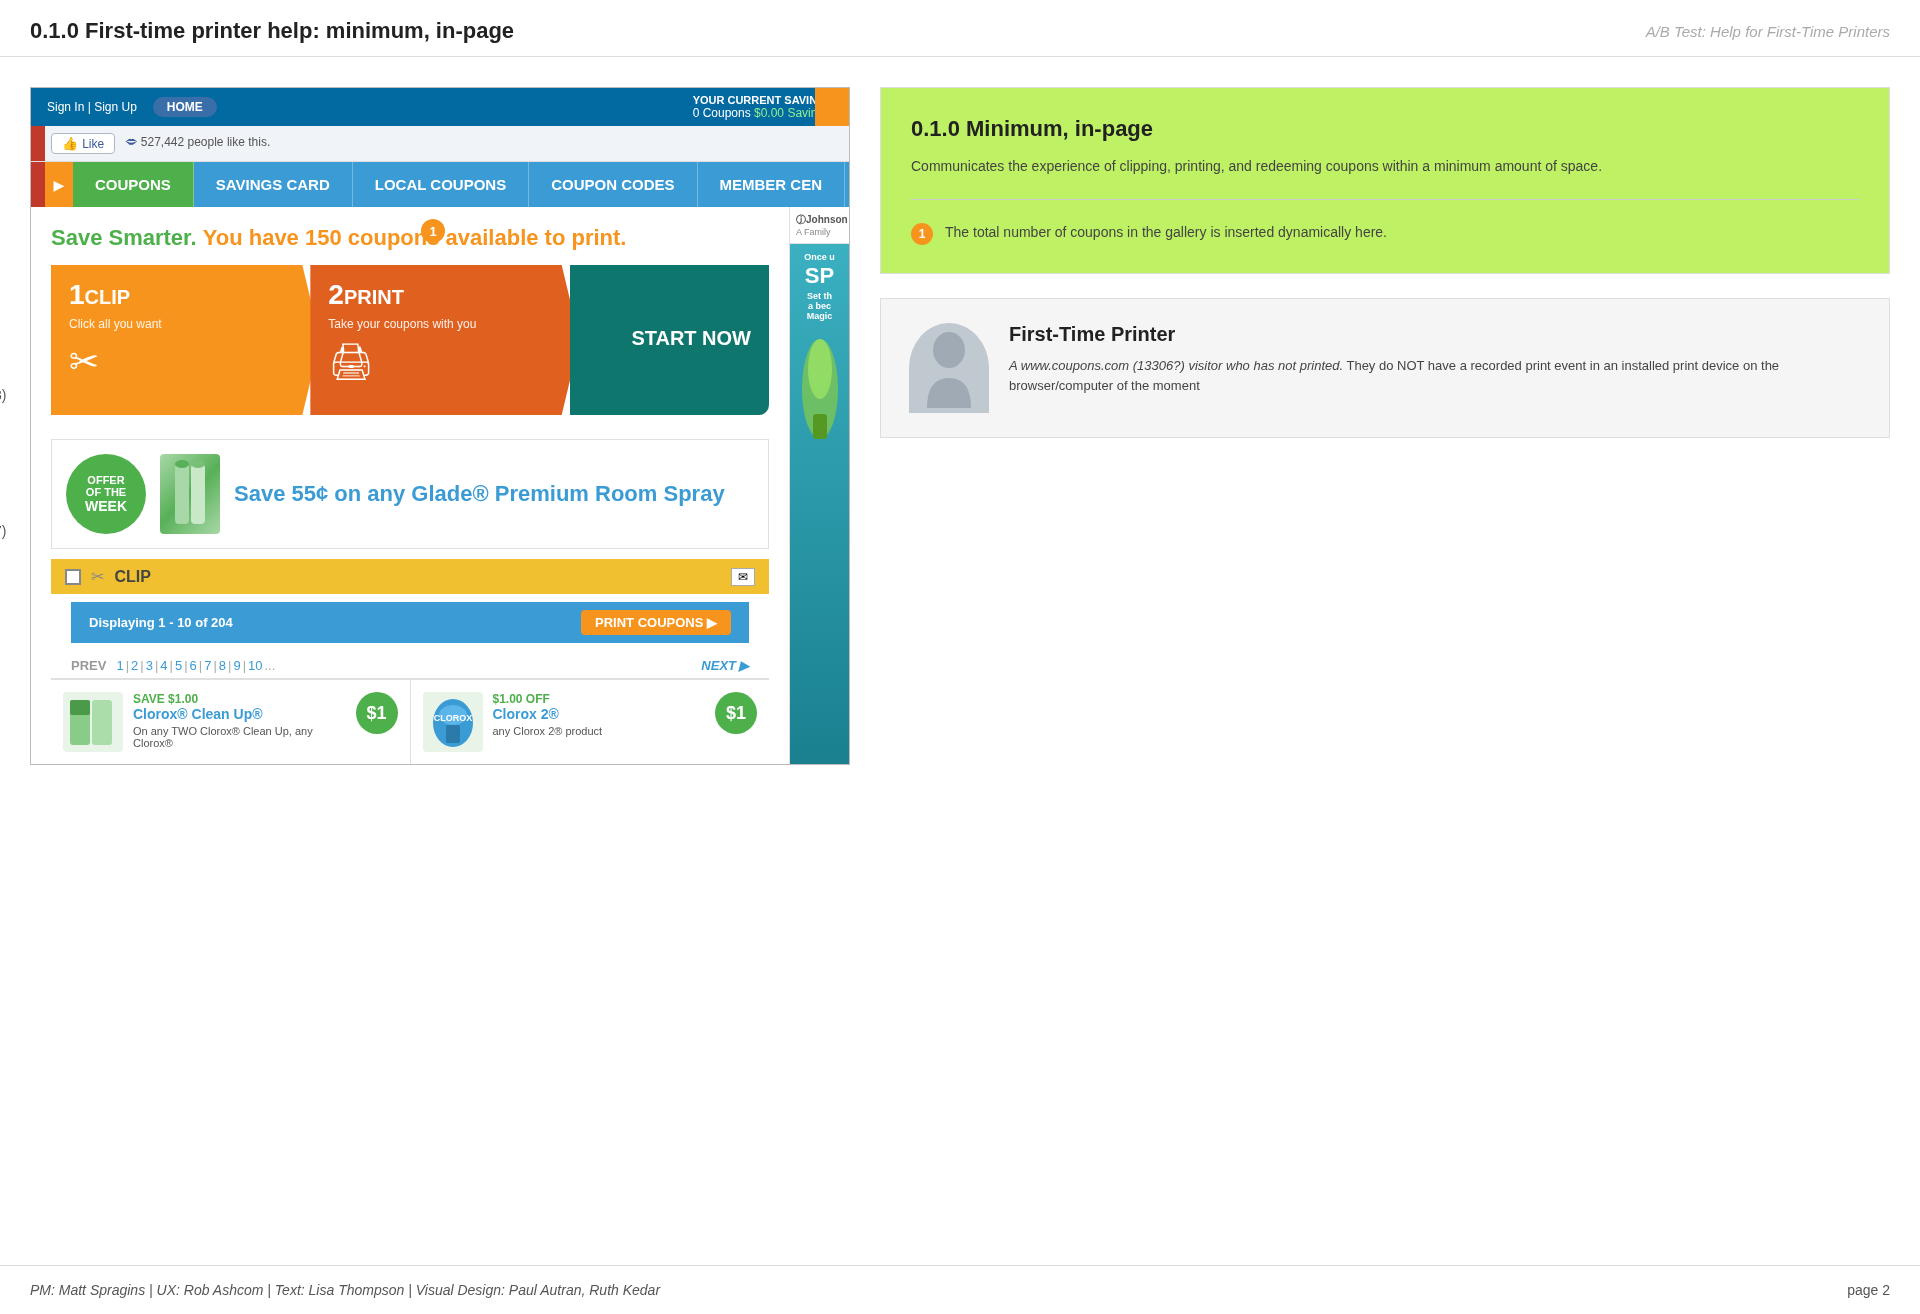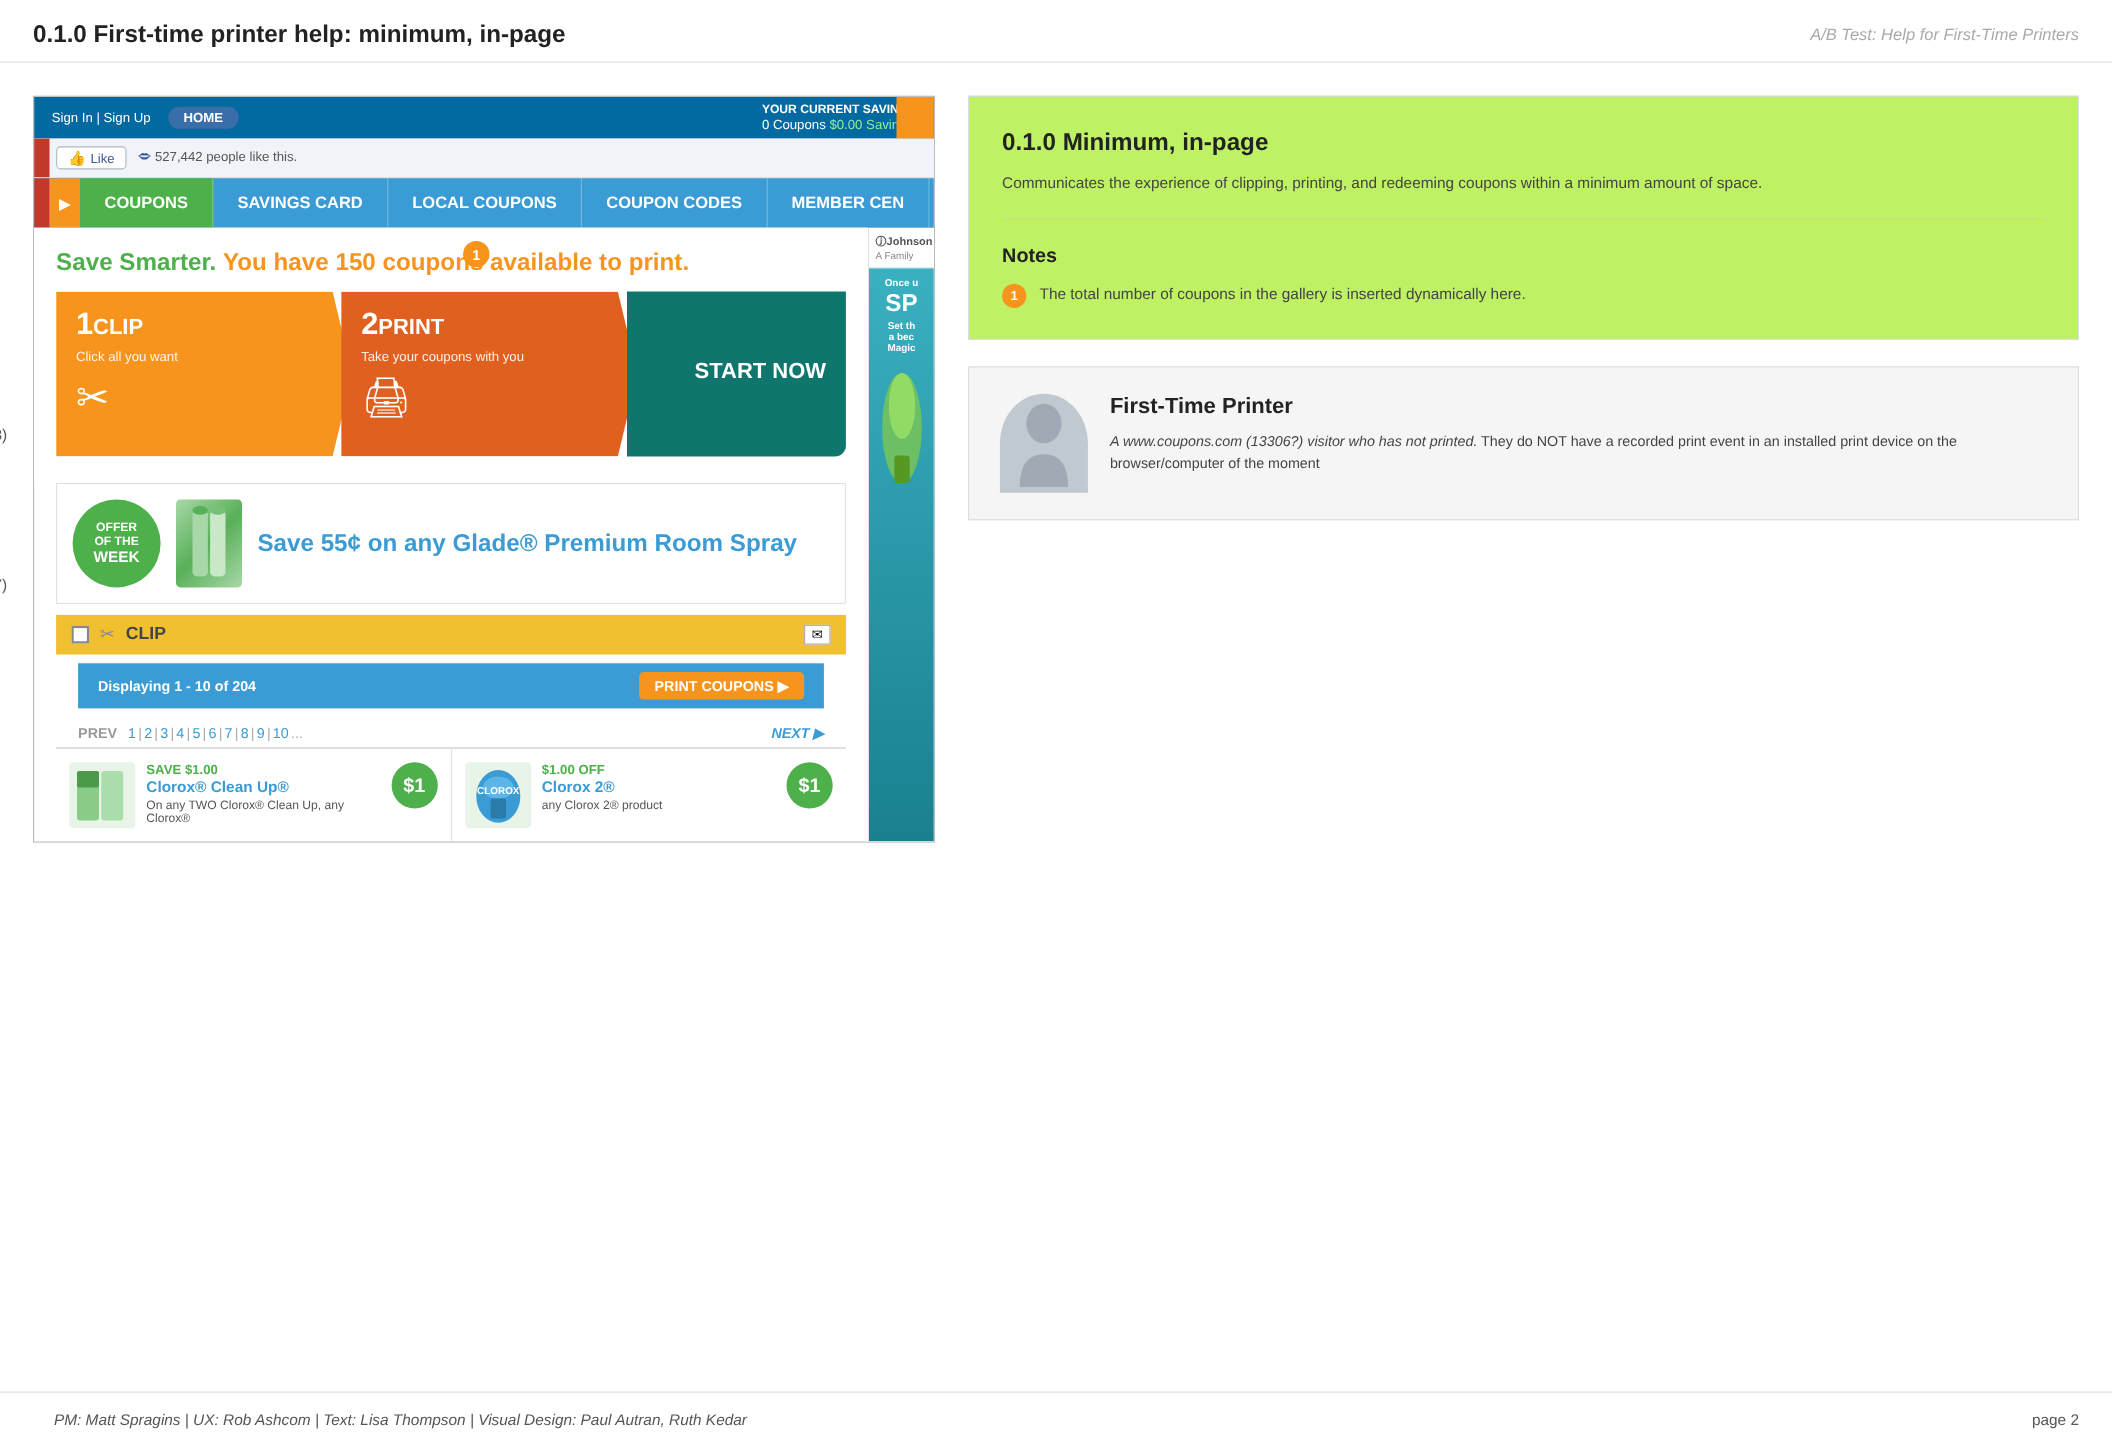--- a/index.html
+++ b/index.html
@@ -475,21 +475,20 @@
       padding: 16px 30px;
       display: flex;
       justify-content: space-between;
       align-items: center;
       background: #fff;
     }
     .footer-credits {
       font-size: 14px;
       color: #555;
       font-style: italic;
-      margin-left: 19px;
     }
     .footer-page {
       font-size: 14px;
       color: #555;
     }
 
     
     .mockup-wrapper {
       position: relative;
       width: 820px;
@@ -763,21 +762,20 @@
 
     </div>
   </div>
 
   <div class="right-panel">
 
     <div class="info-box">
       <div class="info-box-title">0.1.0 Minimum, in-page</div>
       <div class="info-box-desc">Communicates the experience of clipping, printing, and redeeming coupons within a minimum amount of space.</div>
 
-      <div class="notes-title">Notes</div>
       <div class="note-item">
         <div class="note-badge">1</div>
         <div class="note-text">The total number of coupons in the gallery is inserted dynamically here.</div>
       </div>
     </div>
 
     <div class="printer-box">
       <div class="printer-avatar">
         <svg class="printer-avatar-svg" viewBox="0 0 60 80" xmlns="http://www.w3.org/2000/svg">
           <ellipse cx="30" cy="22" rx="16" ry="18" fill="#a0aab4"></ellipse>

